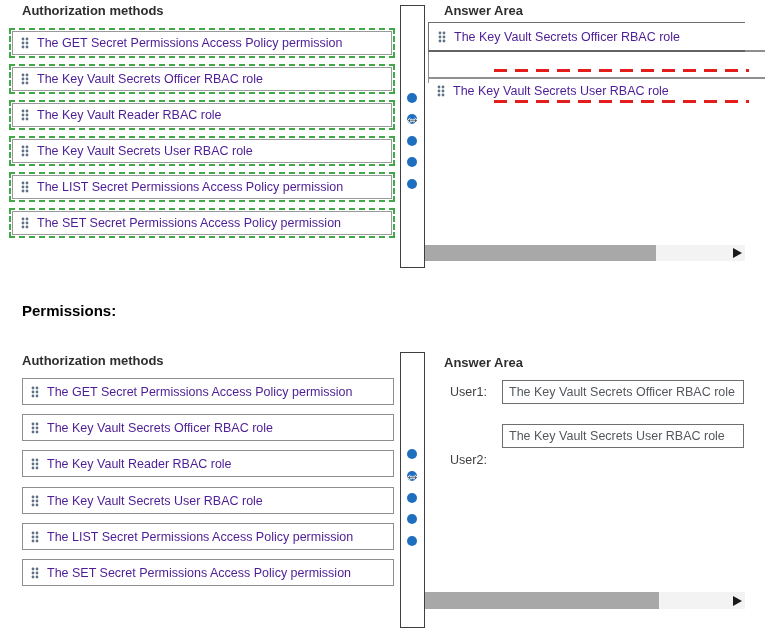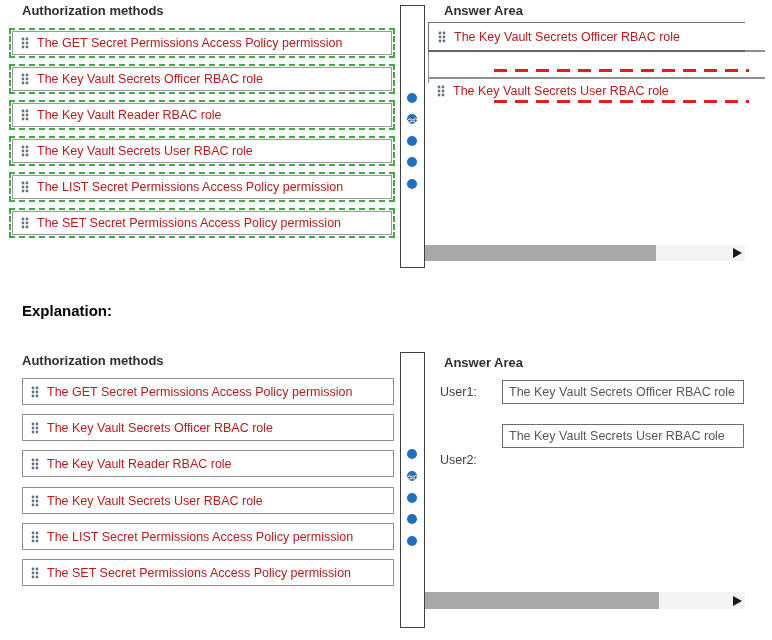--- a/index.html
+++ b/index.html
@@ -7,21 +7,21 @@
     position:relative;width:772px;height:640px;background:#ffffff;overflow:hidden;
     font-family:"Liberation Sans",sans-serif;
   }
   .sec-title{position:absolute;font-size:13px;font-weight:700;color:#2e2e2e;white-space:nowrap;text-align:center;}
   .explain-title{position:absolute;font-size:15px;font-weight:700;color:#000;}
 
   
   .drag-outer{position:absolute;left:9px;width:380px;border:2px dashed #42a948;padding:1px;background:#fff;}
   .drag-box{border:1px solid #9a9a9a;background:#fff;height:24px;box-sizing:border-box;
             display:flex;align-items:center;gap:8px;padding-left:8px;}
-  .item-label{font-size:12.5px;color:#b91c1c;white-space:nowrap;}
+  .item-label{font-size:12.5px;color:#4c1d95;white-space:nowrap;}
 
   
   .plain-item{position:absolute;left:22px;width:372px;height:27px;border:1px solid #8e8e8e;
               box-sizing:border-box;background:#fff;display:flex;align-items:center;gap:8px;padding-left:8px;}
 
   .grip{display:inline-flex;flex:0 0 auto;line-height:0;}
 
   
   .vbar{position:absolute;left:400px;width:25px;background:#fff;border:1.5px solid #3f3f3f;box-sizing:border-box;}
   .dot{position:absolute;left:6px;width:10px;height:10px;border-radius:50%;background:#1f6fc0;}
@@ -38,21 +38,21 @@
   .redline{position:absolute;height:3px;
            background:repeating-linear-gradient(90deg,#e31c1c 0 13px,transparent 13px 21px);}
 
   
   .hscroll{position:absolute;left:425px;width:320px;background:#f3f3f3;}
   .hthumb{position:absolute;left:0;top:0;height:100%;background:#a8a8a8;}
   .harrow{position:absolute;right:3px;top:50%;transform:translateY(-50%);width:0;height:0;
           border-left:9px solid #1a1a1a;border-top:5px solid transparent;border-bottom:5px solid transparent;}
 
   
-  .user-label{position:absolute;width:57px;text-align:left;font-size:12.5px;color:#3f3f3f;white-space:nowrap;}
+  .user-label{position:absolute;width:57px;text-align:center;font-size:12.5px;color:#3f3f3f;white-space:nowrap;}
   .user-box{position:absolute;width:242px;height:24px;box-sizing:border-box;border:1px solid #6e6e6e;
             font-size:12.5px;color:#54585d;line-height:22px;padding-left:6px;white-space:nowrap;overflow:hidden;background:#fff;}
 </style>
 </head>
 <body>
 
 <div id="stage">
 
   <div class="sec-title" style="left:22px;top:3px;">Authorization methods</div>
 
@@ -206,21 +206,21 @@
       </span>
     <span class="item-label">The Key Vault Secrets User RBAC role</span>
   </div>
   <div class="redline" style="left:494px;top:100px;width:255px;"></div>
 
   <div class="hscroll" style="top:245px;height:16px;">
     <div class="hthumb" style="width:231px;"></div>
     <span class="harrow"></span>
   </div>
 
-  <div class="explain-title" style="left:22px;top:302px;">Explanation:</div>
+  <div class="explain-title" style="left:22px;top:302px;">Permissions:</div>
 
   <div class="sec-title" style="left:22px;top:353px;">Authorization methods</div>
 
   <div class="plain-item" style="top:378px;">
     <span class="grip">
         <svg width="8" height="12" viewBox="0 0 8 12">
           <g fill="#5f7285">
             <circle cx="2" cy="2" r="1.4"></circle>
             <circle cx="6" cy="2" r="1.4"></circle>
             <circle cx="2" cy="6" r="1.4"></circle>

